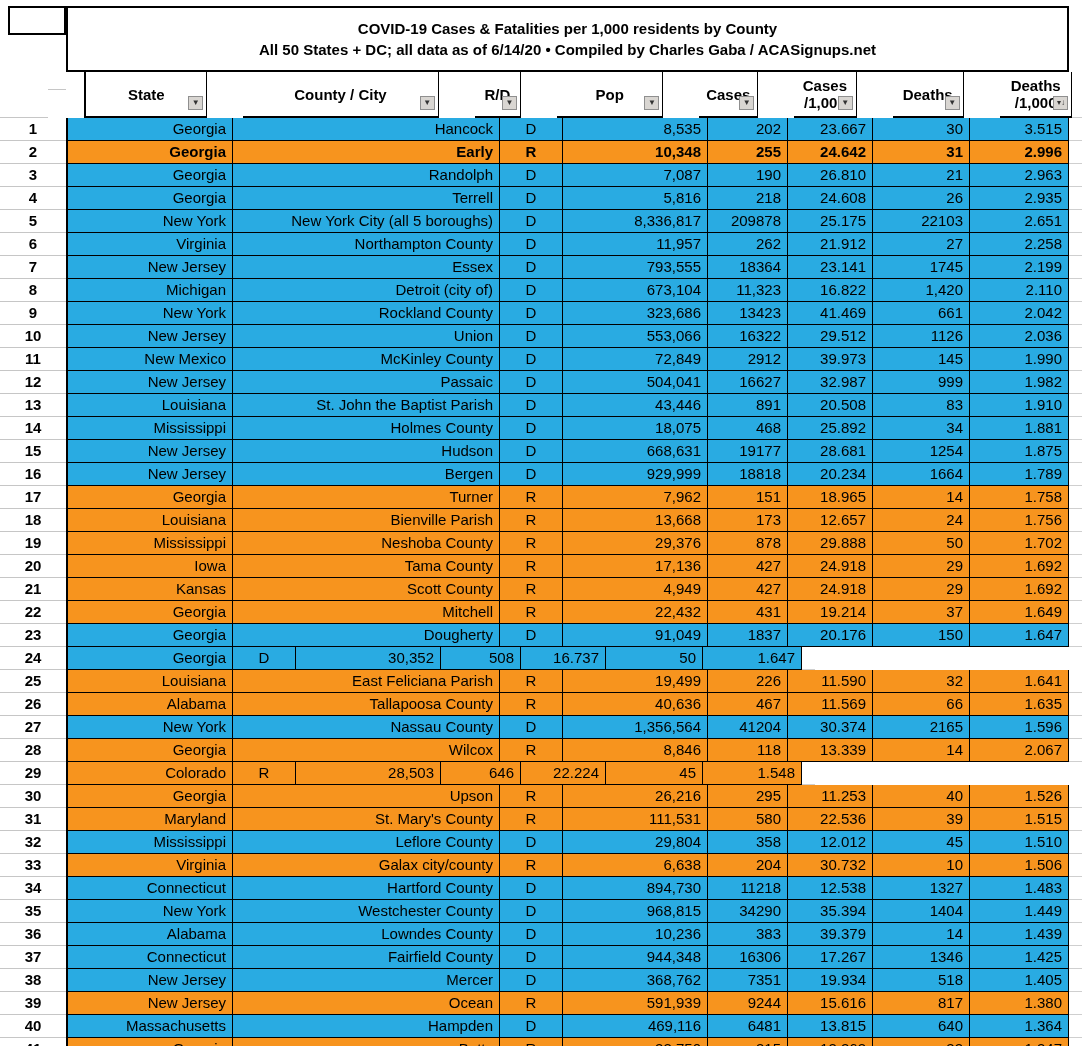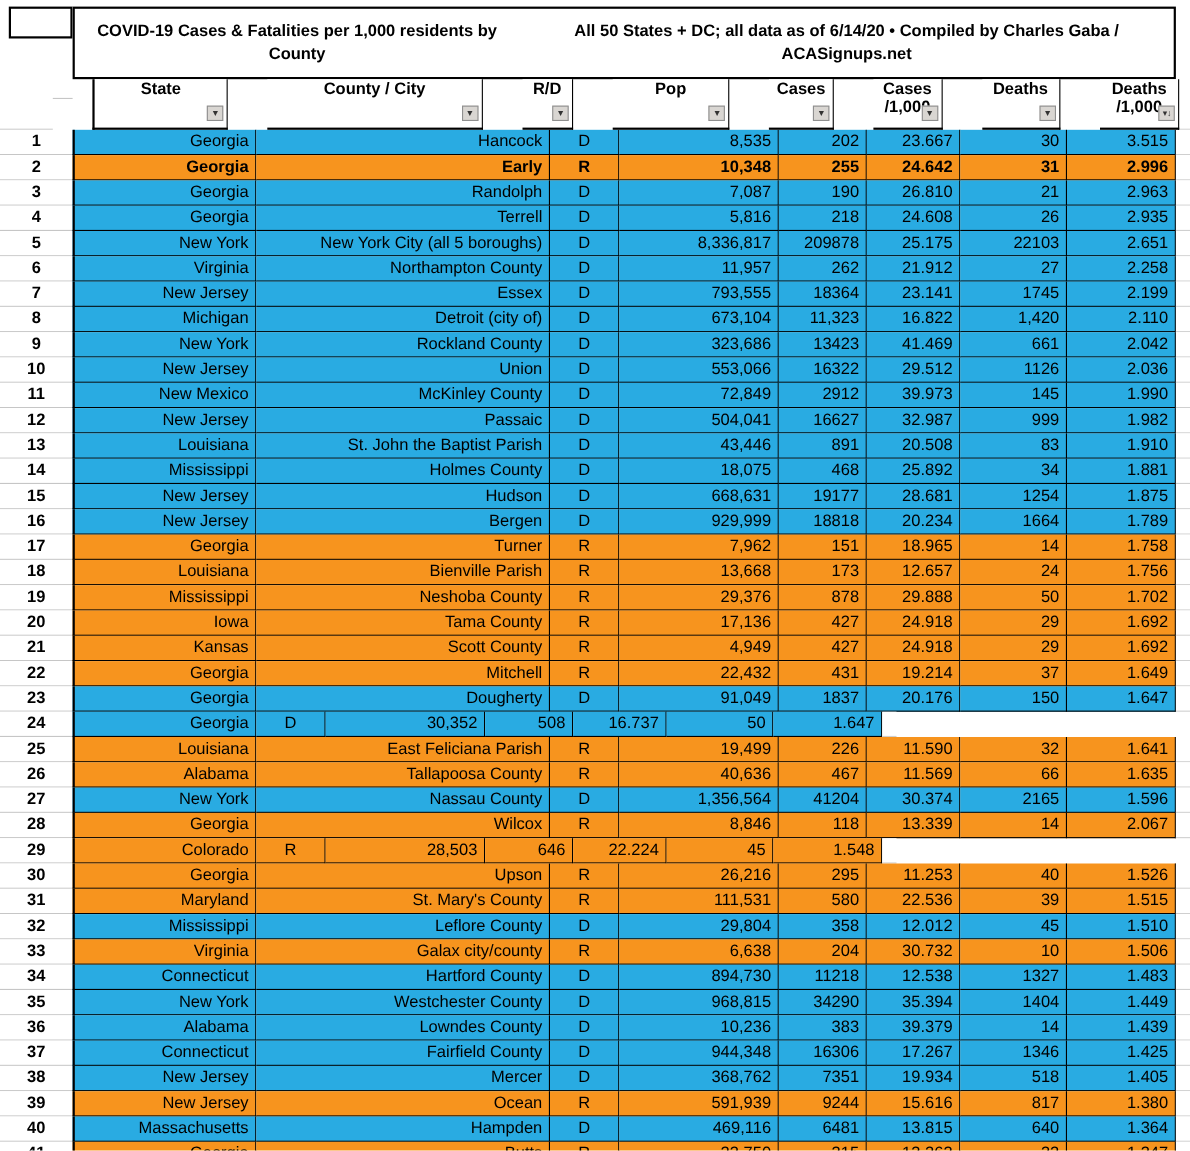--- a/index.html
+++ b/index.html
@@ -6,36 +6,36 @@
   body { background:#fff; font-family:"Liberation Sans", sans-serif; }
   .canvas{ position:relative; width:1082px; height:1046px; background:#fff; overflow:hidden;
            color:#000; font-family:"Liberation Sans", sans-serif; }
 
   
   .corner-cell{ position:absolute; left:8px; top:6px; width:58px; height:29px; border:2px solid #000; background:#fff; }
   .gutter-line{ position:absolute; left:0; top:89px; width:66px; height:1px; background:#c6c6c6; }
 
   
   .title-box{ position:absolute; left:66px; top:6px; width:1003px; height:66px; border:2px solid #000;
-              background:#fff; display:flex; flex-direction:row; justify-content:center; align-items:center;
+              background:#fff; display:flex; flex-direction:column; justify-content:center; align-items:center;
               font-weight:bold; font-size:15px; line-height:21px; text-align:center; }
 
   
   #grid{ position:absolute; left:0; top:72px; width:1082px; }
   .row{ display:flex; width:1082px; }
   .header-row{ height:46px; }
   .data-row{ height:23px; font-size:15px; }
   .data-row.bold{ font-weight:bold; }
 
   .gutter-cell{ width:66px; border-bottom:1px solid #c6c6c6; background:#fff; text-align:center;
                 font-weight:bold; font-size:15px; line-height:22px; }
   .header-gutter{ line-height:44px; }
 
   .hcell{ position:relative; background:#fff; border-right:1px solid #000; border-bottom:2px solid #000;
-          font-weight:bold; font-size:15px; display:flex; flex-direction:column; justify-content:flex-start;
+          font-weight:bold; font-size:15px; display:flex; flex-direction:column; justify-content:center;
           align-items:center; line-height:17px; text-align:center;margin-left:36px; }
   .first{ border-left:2px solid #000; }
 
   .cell{ border-right:1px solid #000; border-bottom:1px solid #000; text-align:right; padding-right:6px;
          line-height:22px; white-space:nowrap; overflow:hidden; }
   .cell.center{ text-align:center; padding-right:0; }
   .dem{ background:#29abe2; }
   .rep{ background:#f7941e; }
 
   .margin-cell{ width:13px; background:#fff; border-bottom:1px solid #cfcfcf; }

